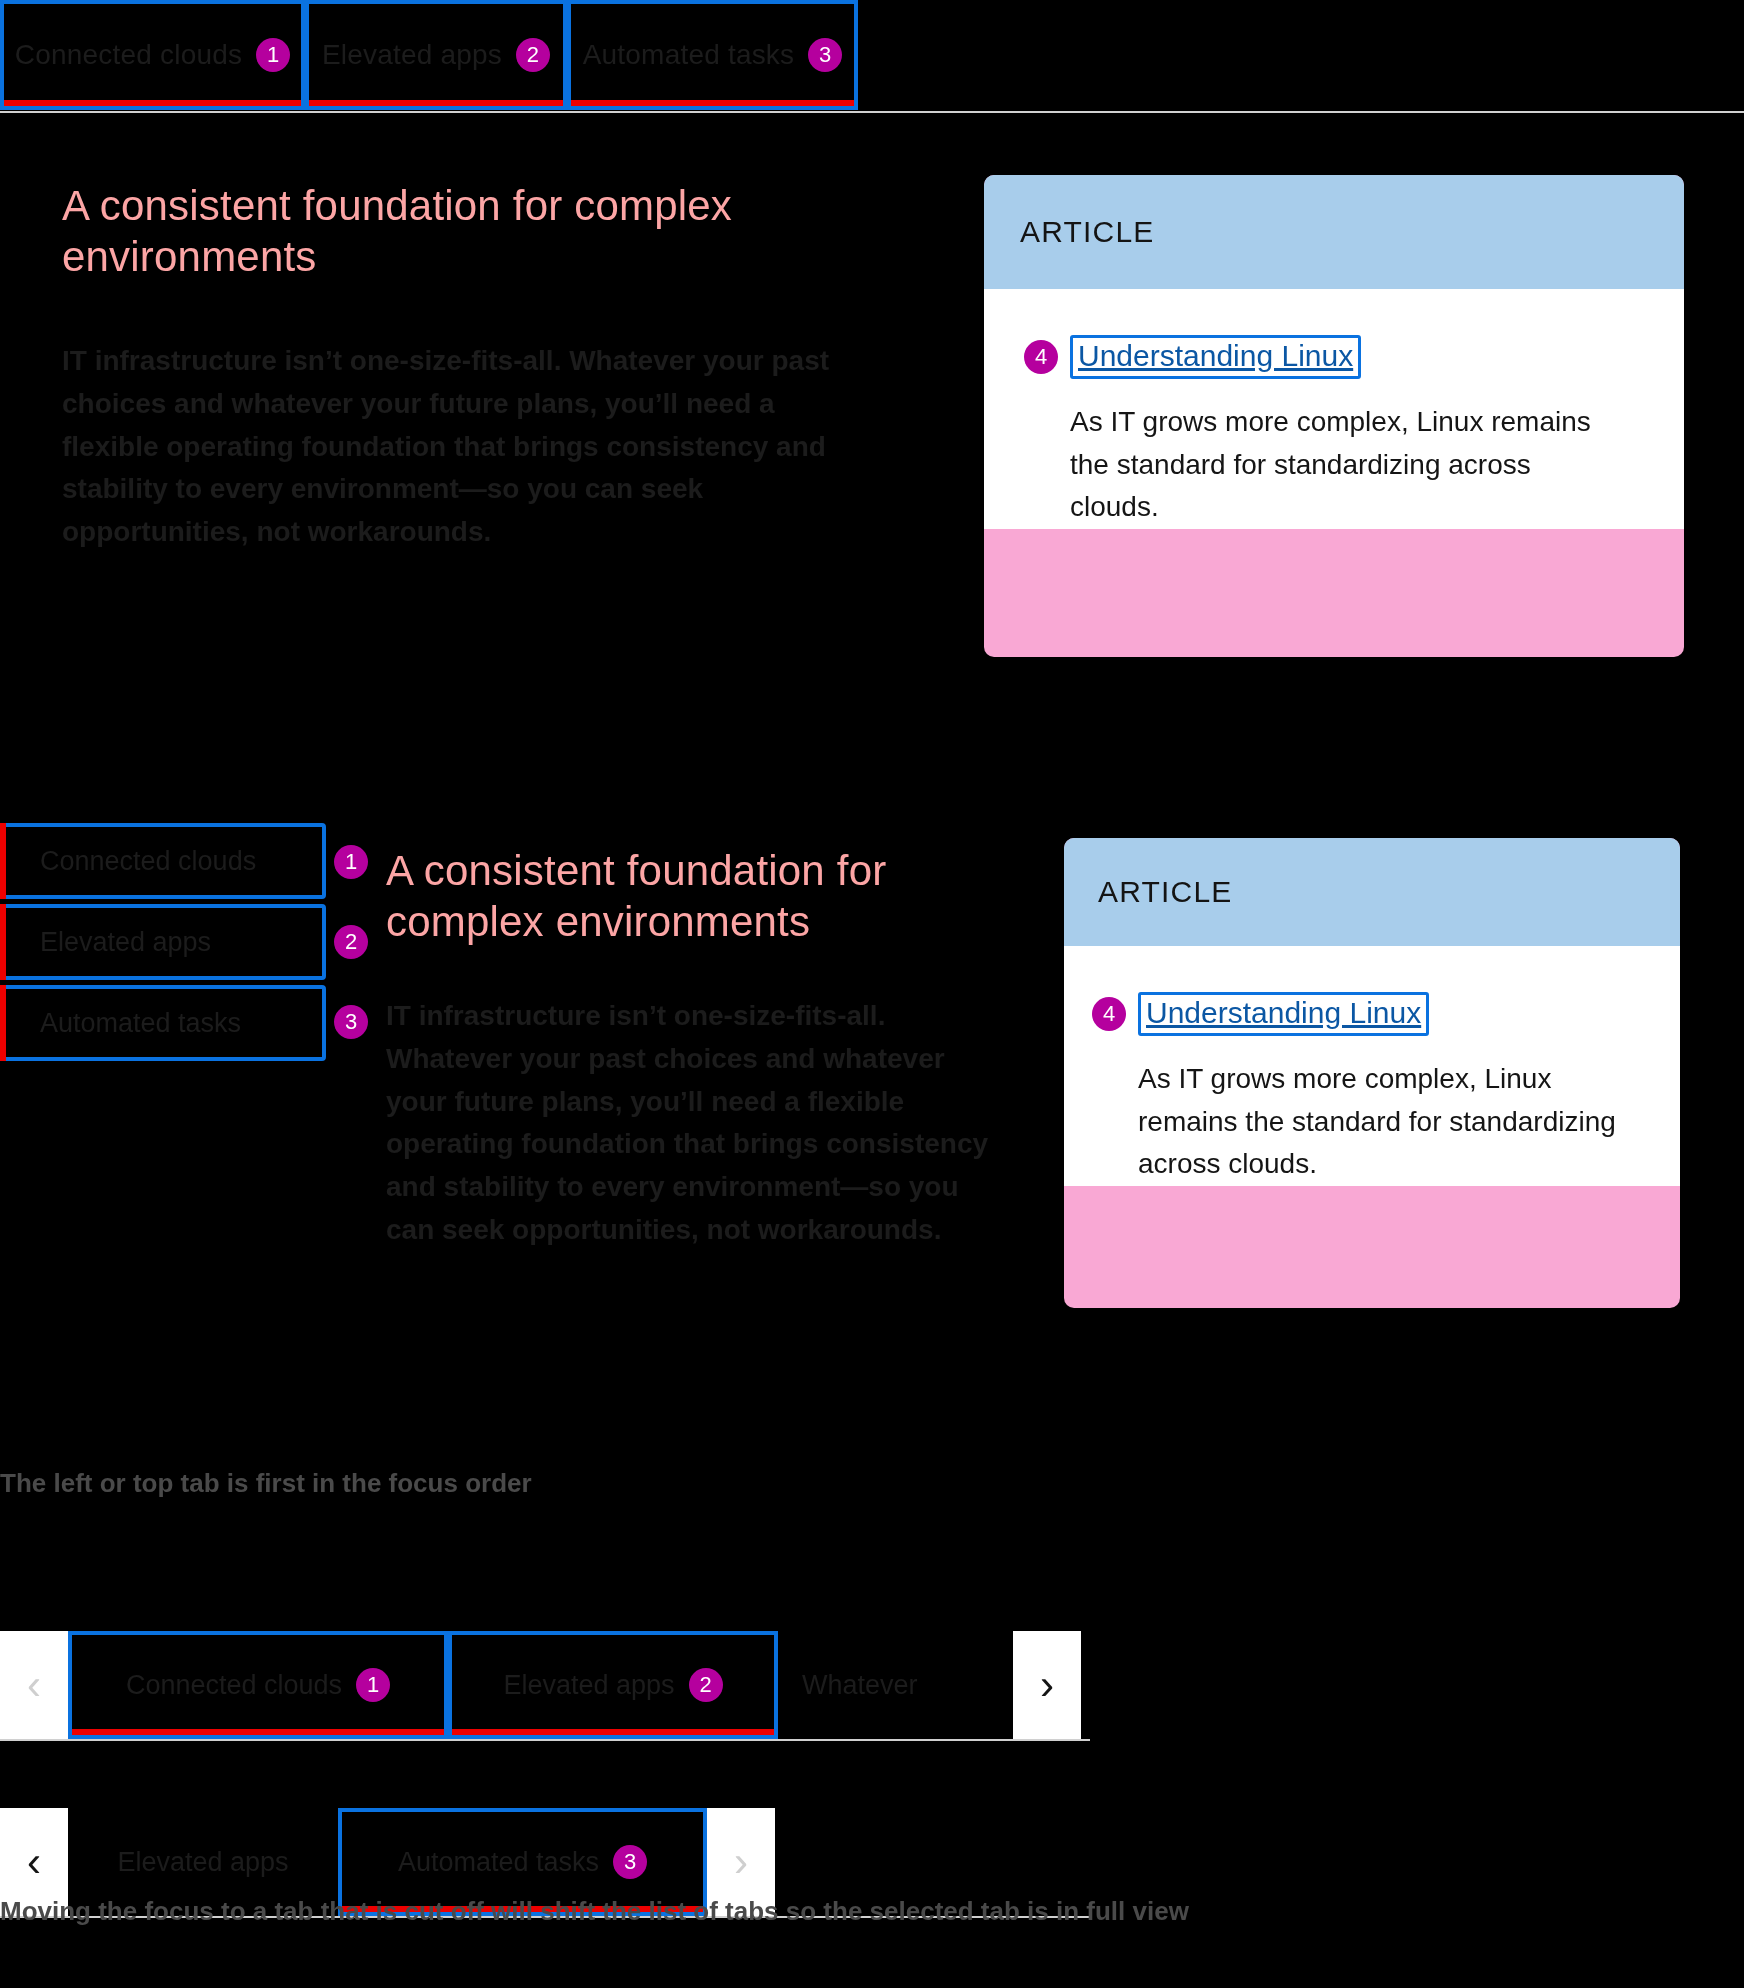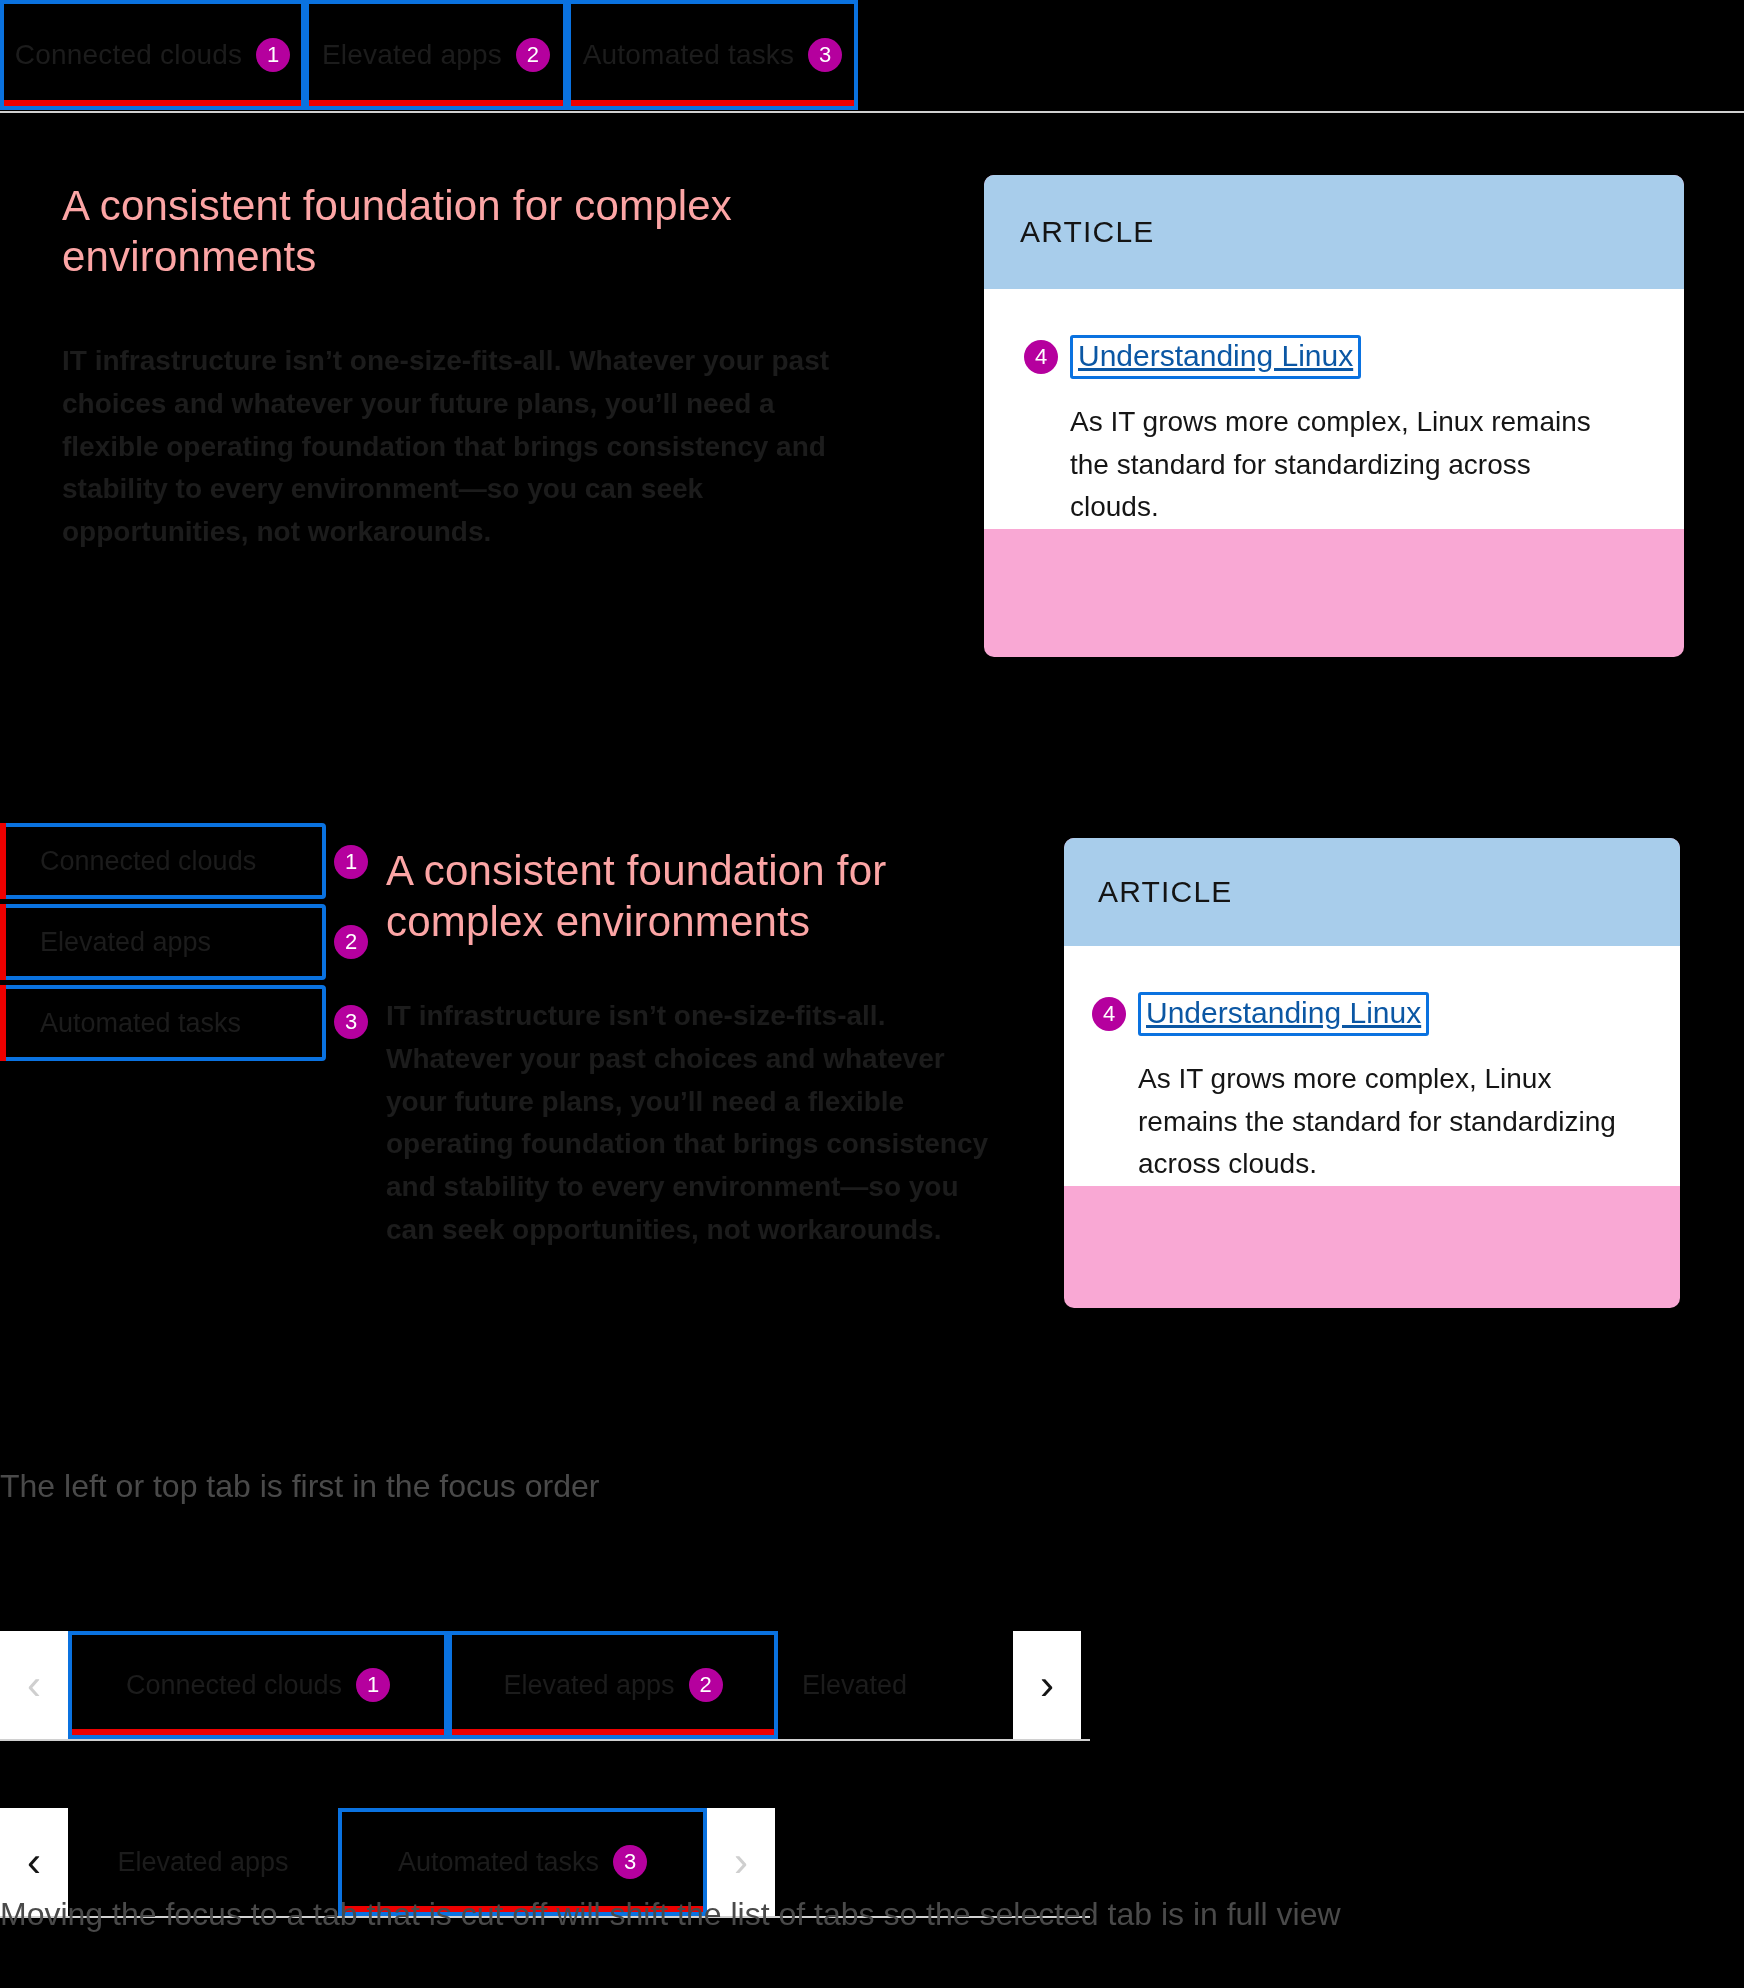--- a/index.html
+++ b/index.html
@@ -175,22 +175,23 @@
   }
   .scroller-rule {
     position: absolute;
     height: 2px;
     background: #d0d0d0;
   }
 
   .caption {
     position: absolute;
     color: #4a4a4a;
-    font-size: 32px;
+    font-size: 26px;
     white-space: nowrap;
+    font-weight: bold;
   }
 </style>
 </head>
 <body>
 
 <div class="sec1-tabs">
 
   <div class="htab focused" style="width:305px;">
     <span class="htab-label">Connected clouds</span>
     <span class="badge std">1</span>
@@ -276,21 +277,21 @@
     <span class="redbar"></span>
   </div>
 
   <div class="stab focused" style="width:330px;">
     <span>Elevated apps</span>
     <span class="badge std">2</span>
     <span class="redbar"></span>
   </div>
 
   <div class="stab" style="width:235px;overflow:hidden;justify-content:flex-start;padding-left:24px;">
-    <span>Elevated</span>
+    <span>Whatever</span>
   </div>
 
   <div class="chev-btn enabled">›</div>
 </div>
 <div class="scroller-rule" style="left:0px;top:1739px;width:1090px;"></div>
 
 <div class="scroller" style="left:0px;top:1808px;width:1090px;height:108px;">
   <div class="chev-btn enabled">‹</div>
 
 

